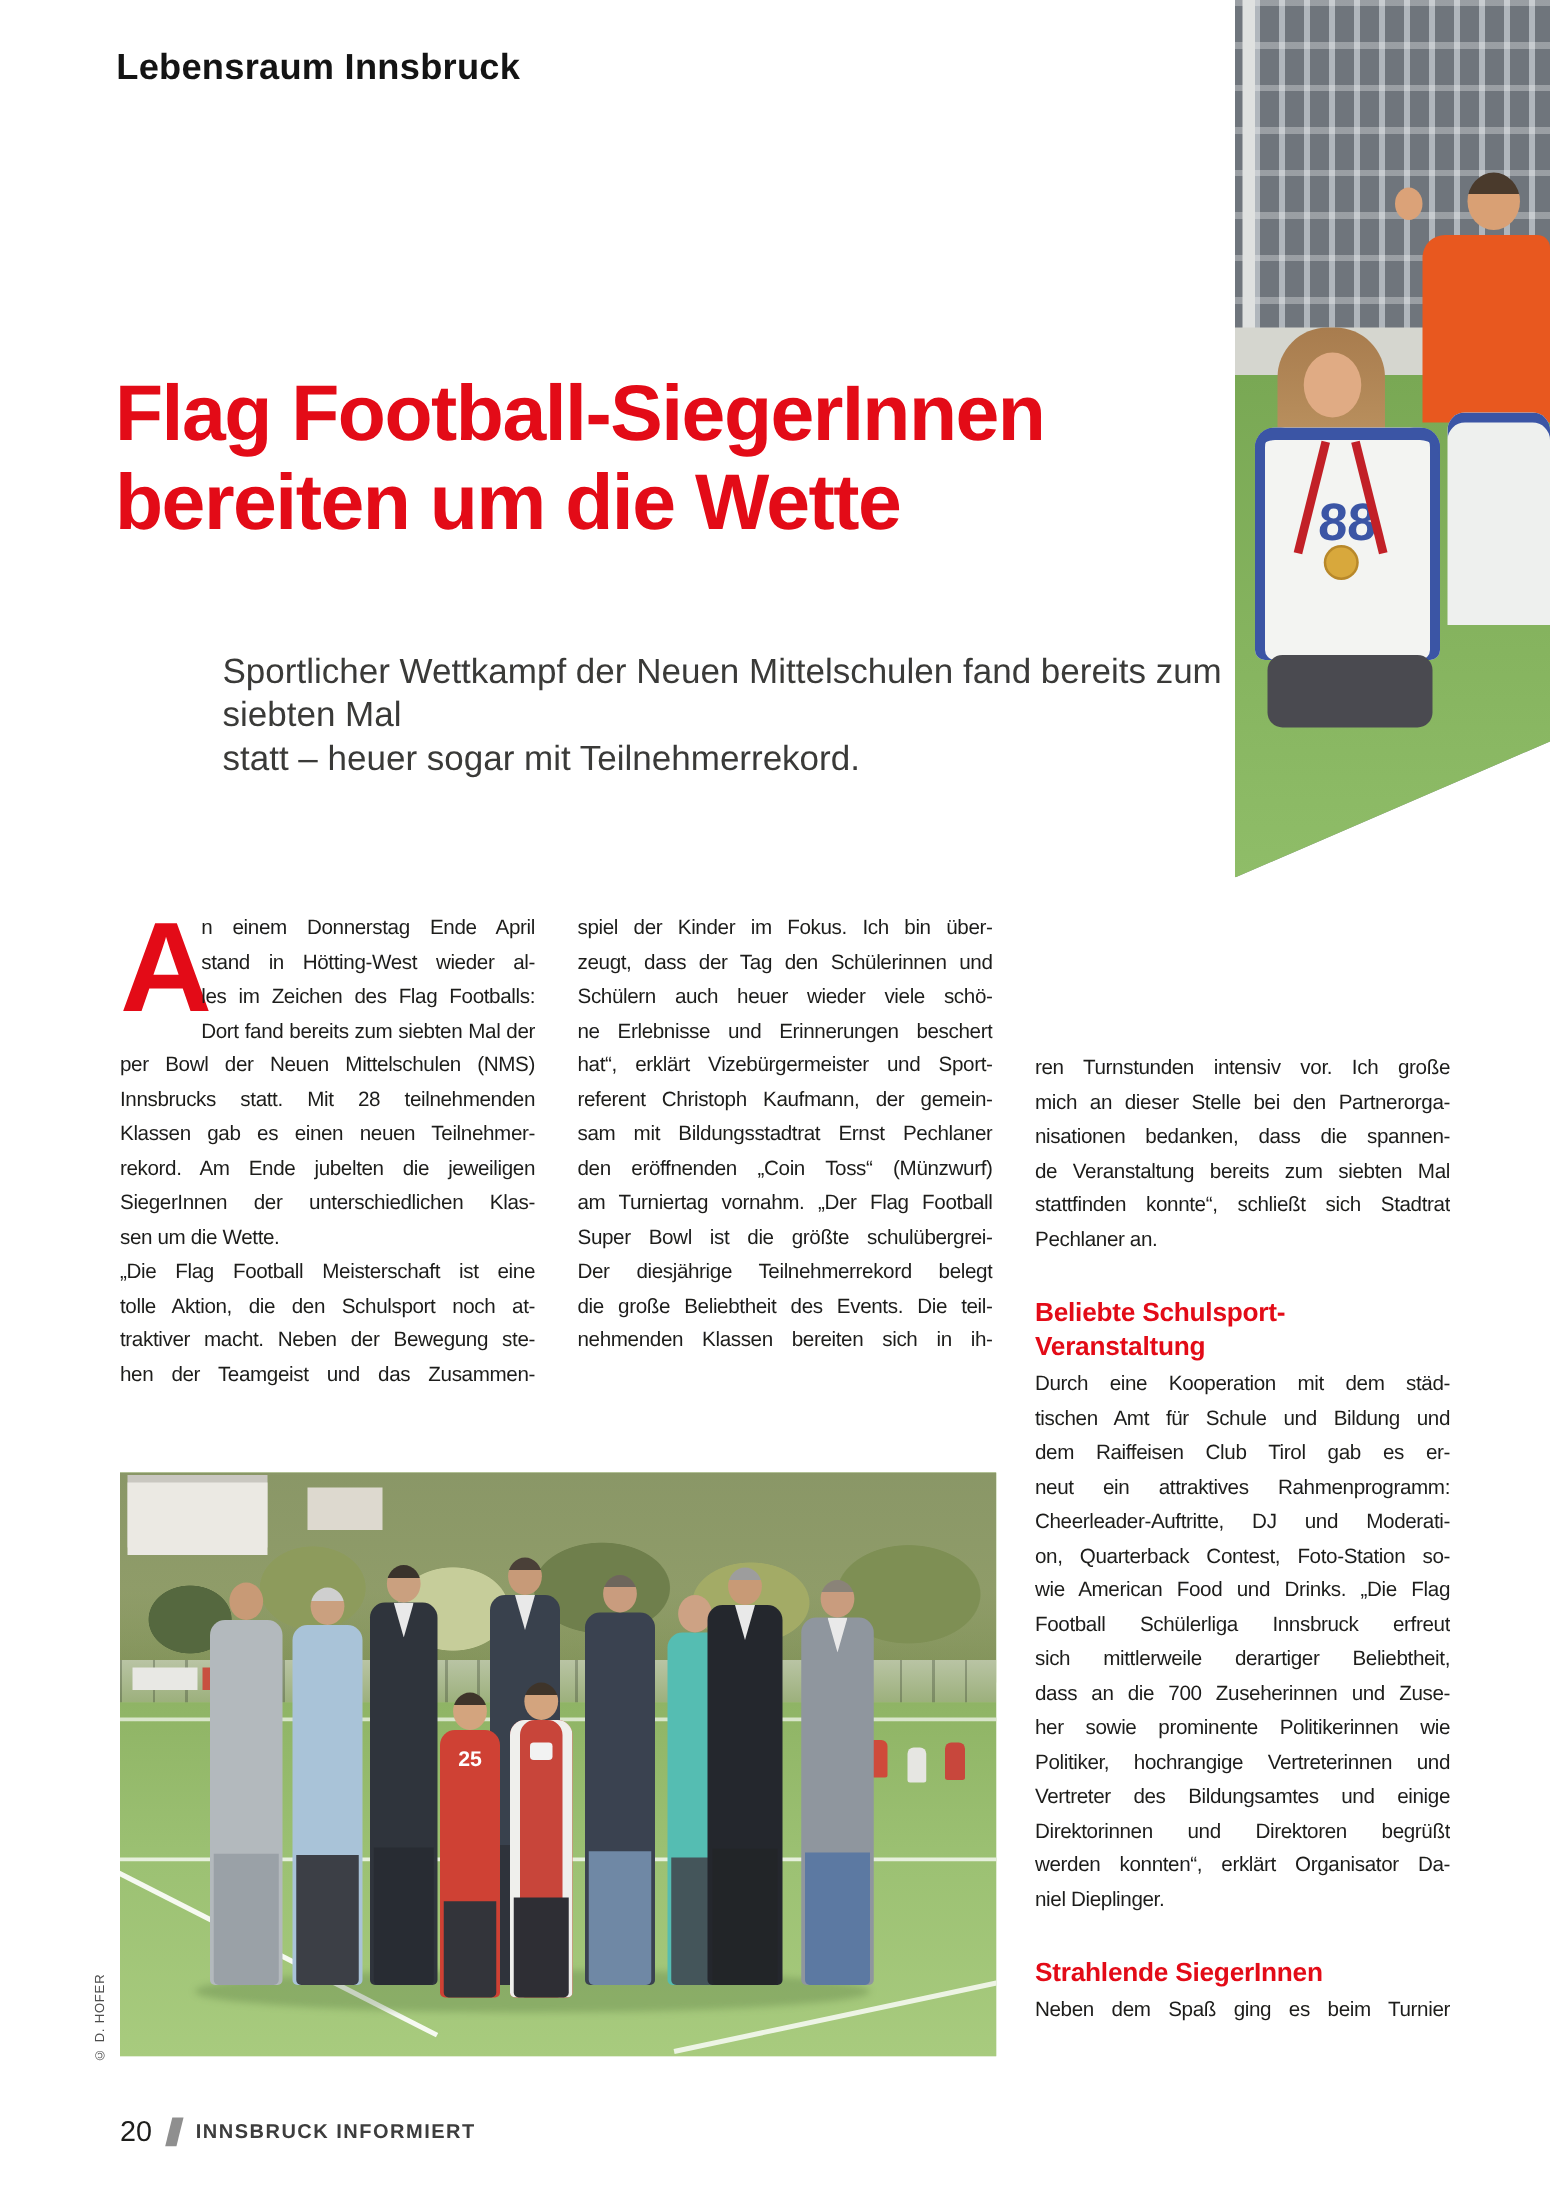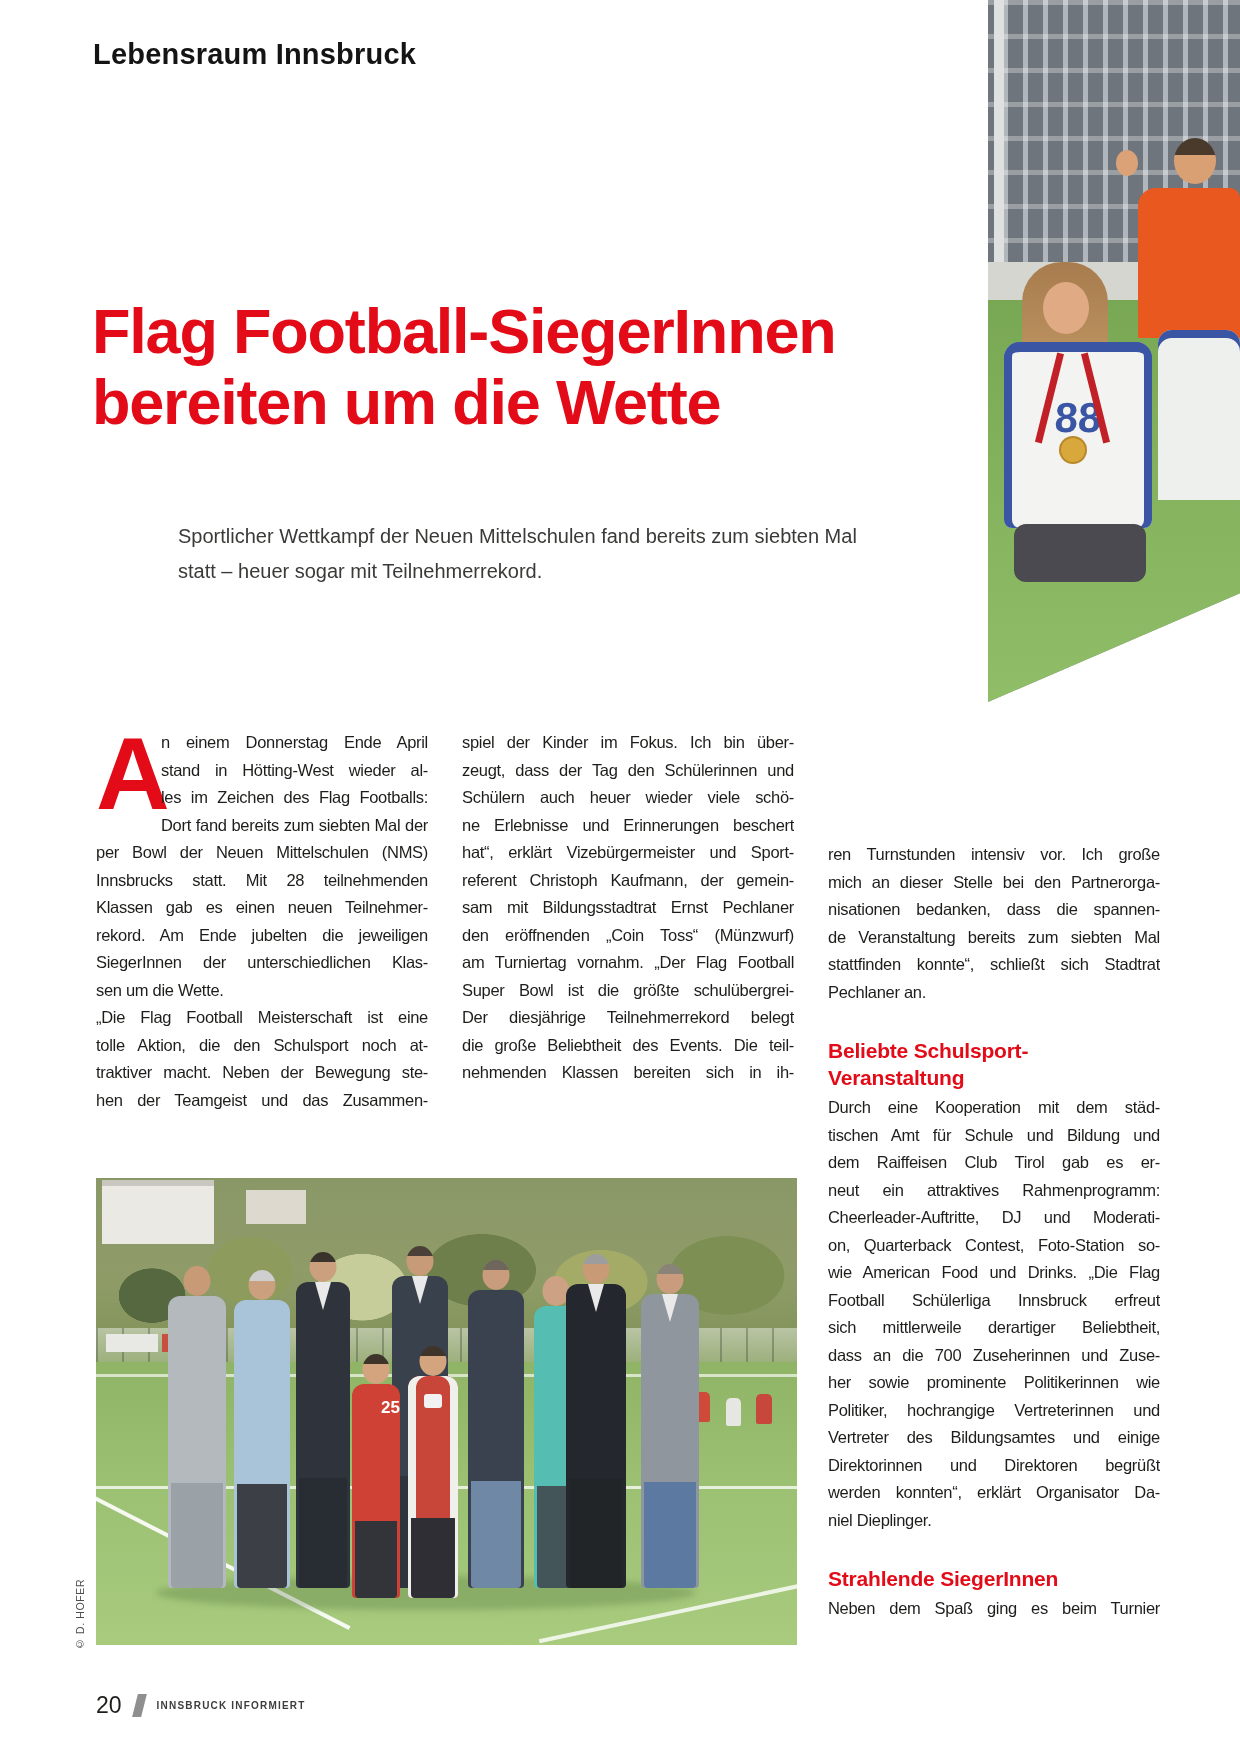--- a/index.html
+++ b/index.html
@@ -17,21 +17,21 @@
   }
 
   
   .headline {
     position:absolute; left:92px; top:296px; width:830px;
     color:var(--red); font-weight:700; font-size:63px; line-height:71px;
     letter-spacing:-1.2px;
   }
   .subtitle {
     position:absolute; left:178px; top:519px; width:800px;
-    font-size:20px; line-height:35px; color:#3a3a38; font-weight:400;
+    font-size:28px; line-height:35px; color:#3a3a38; font-weight:400;
   }
 
   
   .col { position:absolute; top:729px; width:332px; font-size:16.5px;
          line-height:27.5px; letter-spacing:-0.3px; color:#1d1d1b; }
   .col-1 { left:96px; }
   .col-2 { left:462px; }
   .col-3 { left:828px; padding-top:112px; }
   .block { margin:0; }
   .tline { text-align:justify; text-align-last:justify; height:27.5px; overflow:hidden; }
@@ -122,36 +122,36 @@
   .ph-shadow { left:60px; top:398px; width:540px; height:34px; border-radius:50%;
     background:rgba(60,90,45,0.25); filter:blur(3px); }
   .pers { border-radius:12px 12px 4px 4px; }
   .pers .head { position:absolute; left:50%; transform:translateX(-50%); top:-30px;
     width:27px; height:30px; border-radius:50%; }
   .pers .legs { position:absolute; left:6%; right:6%; bottom:0; height:36%;
     border-radius:0 0 4px 4px; }
   .pers .vshirt { position:absolute; top:0; left:50%; transform:translateX(-50%);
     width:16px; height:28px; background:#e9e9e9;
     clip-path:polygon(0 0,100% 0,50% 100%); }
-  .kid-number { position:absolute; top:14px; left:0; width:100%; text-align:right;
+  .kid-number { position:absolute; top:14px; left:0; width:100%; text-align:center;
     color:#ffffff; font-weight:700; font-size:17px; }
   .kid-patch { position:absolute; top:18px; left:50%; transform:translateX(-50%);
     width:18px; height:14px; border-radius:3px; background:#f2f2f2; }
   .mini { border-radius:5px 5px 2px 2px; }
 
   
   .credit {
     position:absolute; left:74px; top:1558px; height:92px;
     writing-mode:vertical-rl; transform:rotate(180deg);
     font-size:10.5px; letter-spacing:0.6px; color:#4d4d4d;
   }
   .footer { position:absolute; left:96px; top:1692px; display:flex; align-items:center; gap:13px; }
   .f-num { font-size:23px; color:#1d1d1b; }
   .f-bar { display:inline-block; width:9px; height:23px; background:#8f8f8f; transform:skewX(-14deg); }
-  .f-name { font-size:10px; font-weight:700; letter-spacing:1.2px; color:#3d3d3d; }
+  .f-name { font-size:16px; font-weight:700; letter-spacing:1.2px; color:#3d3d3d; }
 </style>
 </head>
 <body>
 
 <div class="page">
 
   <div class="section-label">Lebensraum Innsbruck</div>
 
   <div class="strip">
     <div class="strip-building"></div>

